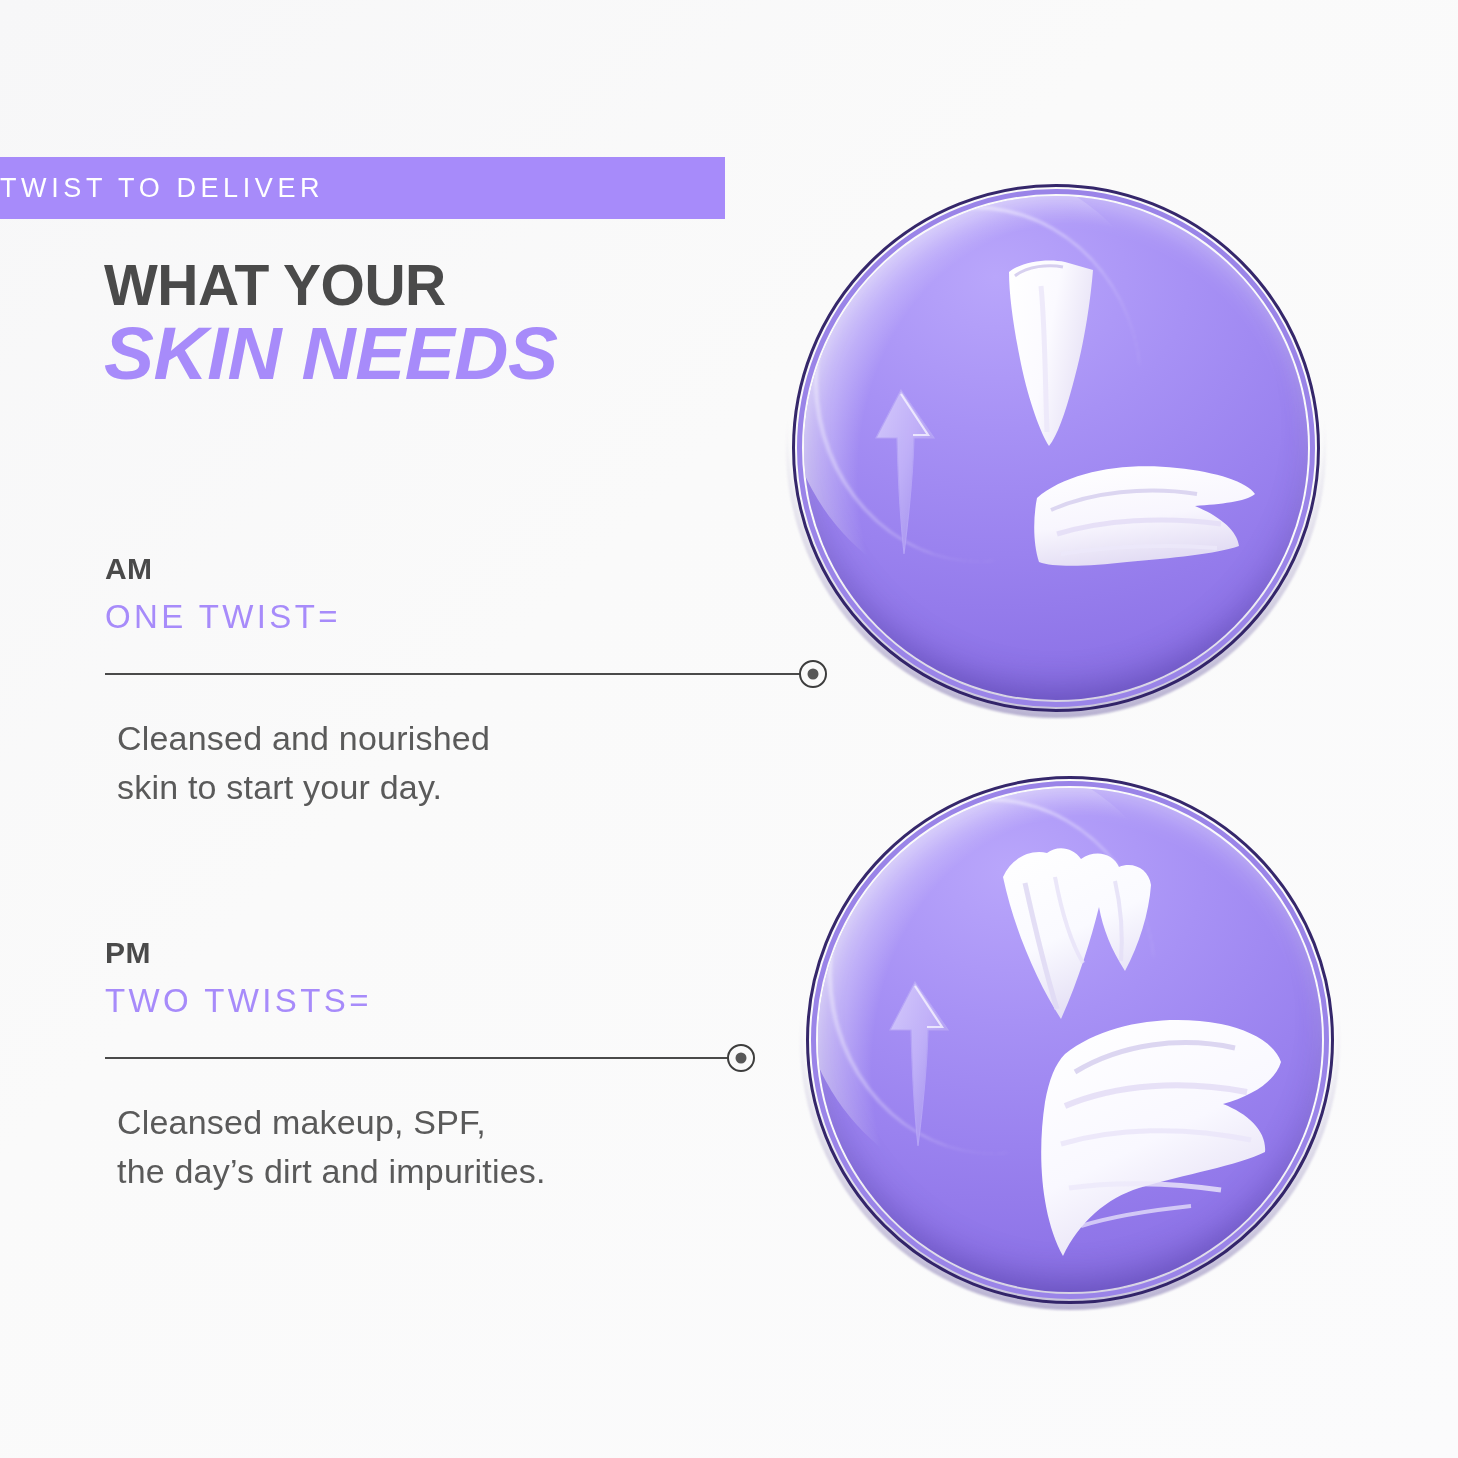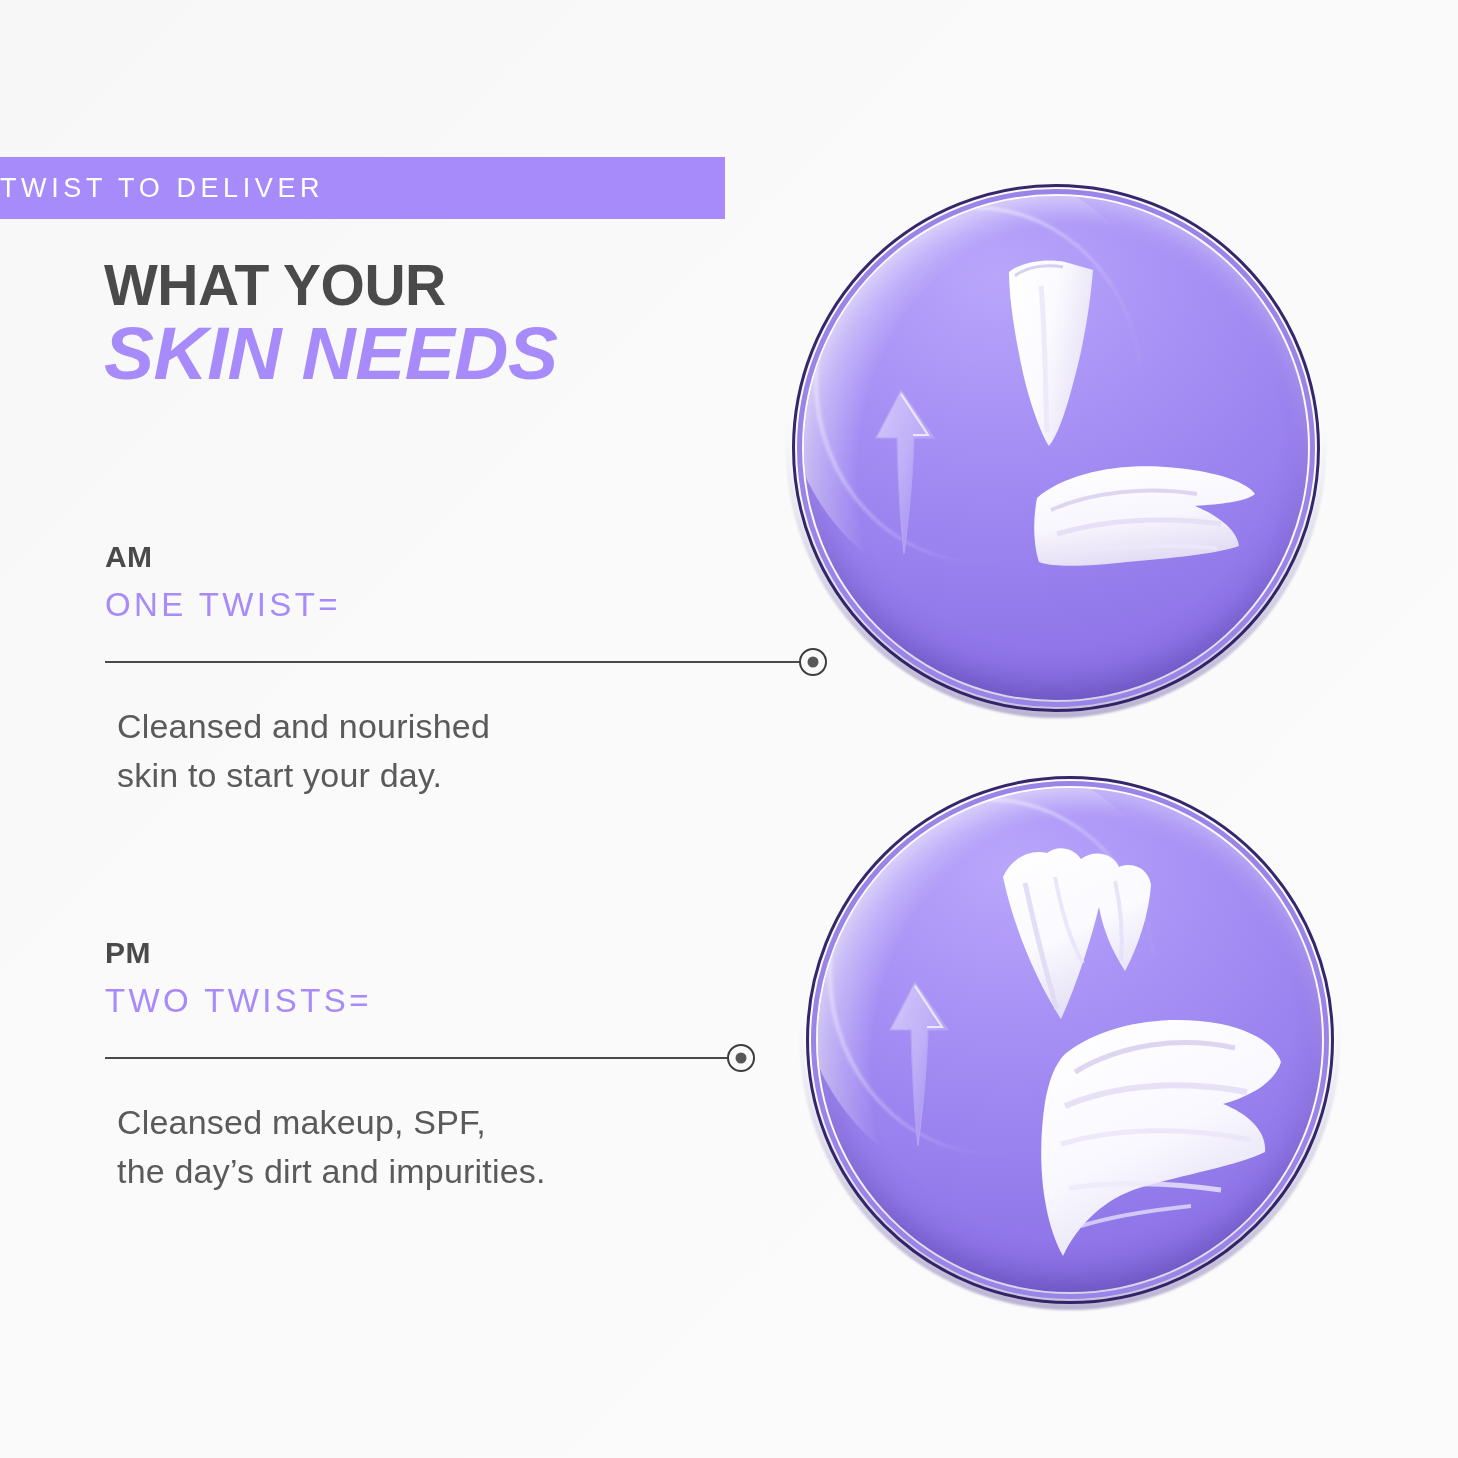--- a/index.html
+++ b/index.html
@@ -59,21 +59,21 @@
     letter-spacing: -0.5px;
     margin-top: 4px;
   }
 
   
   .routine {
     position: absolute;
     left: 105px;
     width: 760px;
   }
-  .routine-am { top: 540px; }
+  .routine-am { top: 552px; }
   .routine-pm { top: 936px; }
 
   .routine .period {
     font-size: 30px;
     font-weight: 700;
     color: #4a4a4a;
     letter-spacing: 0.4px;
     margin: 0;
   }
   .routine .twists {

